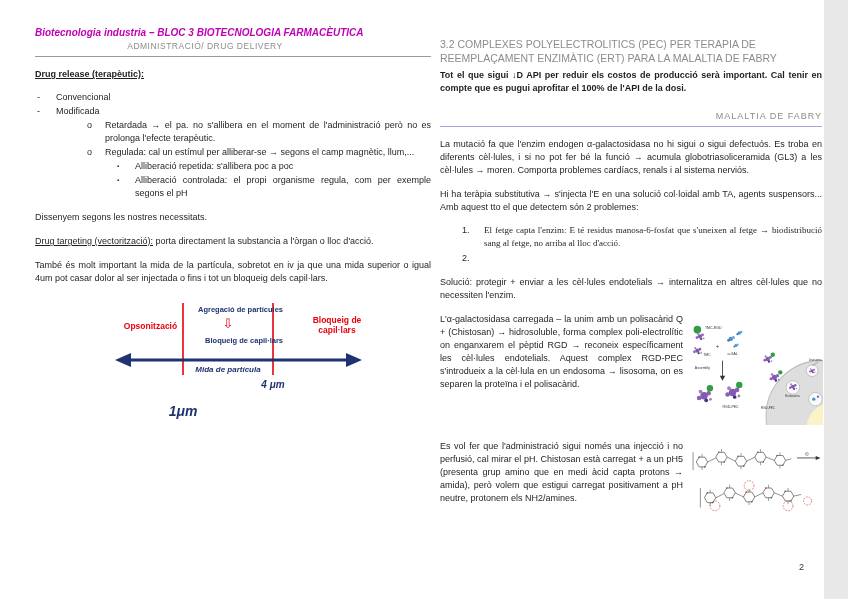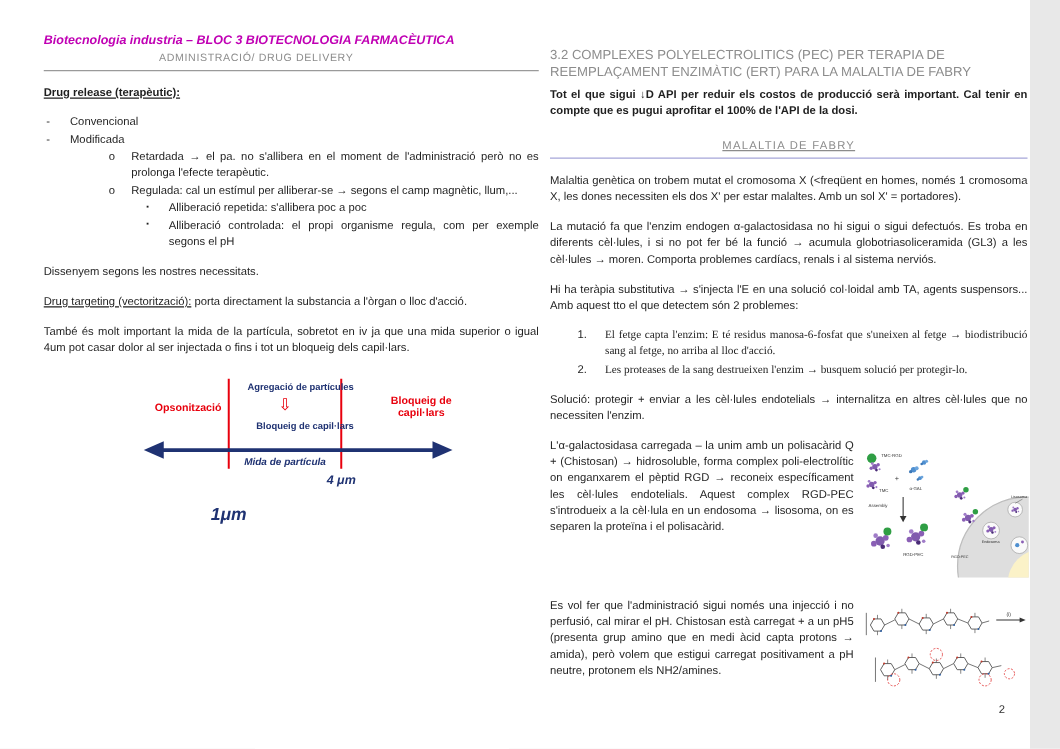--- a/index.html
+++ b/index.html
@@ -30,22 +30,22 @@
   .diagram { position:relative; height:100px; margin-top:14px; }
   .dg-label { position:absolute; font-size:8.5px; font-weight:bold; text-align:center; }
   .red { color:#e8000d; }
   .navy { color:#1f3272;text-align:right; }
   .dg-axis { position:absolute; font-size:8px; font-weight:bold; font-style:italic; color:#1f3272; text-align:center; }
   .dg-downarrow { position:absolute; color:#e8000d; font-size:13px; line-height:13px; text-align:center; }
 
   
   .section-title { color:#8c8c8c; font-size:10.5px; line-height:14px; }
   .intro-bold { font-size:9px; line-height:13px; font-weight:bold; text-align:justify; margin-top:4px; }
-  .fabry-h { color:#8c8c8c; font-size:9px; letter-spacing:1px; text-align:center; margin-top:16px;
-             padding-bottom:5px; border-bottom:1.5px solid #a6a6d9;text-decoration:underline; }
+  .fabry-h { color:#8c8c8c; font-size:9px; letter-spacing:1px; text-align:right; margin-top:16px;
+             padding-bottom:5px; border-bottom:1.5px solid #a6a6d9; }
   .numlist { margin-top:10px; }
   .numrow { display:flex; font-size:9px; line-height:13px; margin-top:2px; }
   .numrow .mk { margin-left:22px; width:22px; flex:0 0 22px; }
   .numrow .bt { flex:1; text-align:justify;font-family:Liberation Serif, serif; }
   .media-row { display:flex; margin-top:11px; gap:6px; align-items:flex-start; }
   .media-row .txt { width:243px; flex:0 0 243px; font-size:9px; line-height:13px; text-align:justify; }
   .media-row .fig { flex:1; }
 
   .page-number { position:absolute; left:799px; top:562px; font-size:9px; color:#333; }
 
@@ -121,32 +121,30 @@
     </div>
   </div>
 
   <div class="col-right">
 
     <div class="section-title">3.2 COMPLEXES POLYELECTROLITICS (PEC) PER TERAPIA DE REEMPLAÇAMENT ENZIMÀTIC (ERT) PARA LA MALALTIA DE FABRY</div>
     <div class="intro-bold">Tot el que sigui ↓D API per reduir els costos de producció serà important. Cal tenir en compte que es pugui aprofitar el 100% de l'API de la dosi.</div>
 
     <div class="fabry-h">MALALTIA DE FABRY</div>
 
-    <div class="p">Malaltia genètica on trobem mutat el cromosoma X (&lt;freqüent en homes, només 1 cromosoma X, les dones necessiten els dos X' per estar malaltes. Amb un sol X' = portadores).</div>
     <div class="p">La mutació fa que l'enzim endogen α-galactosidasa no hi sigui o sigui defectuós. Es troba en diferents cèl·lules, i si no pot fer bé la funció → acumula globotriasoliceramida (GL3) a les cèl·lules → moren. Comporta problemes cardíacs, renals i al sistema nerviós.</div>
     <div class="p">Hi ha teràpia substitutiva → s'injecta l'E en una solució col·loidal amb TA, agents suspensors... Amb aquest tto el que detectem són 2 problemes:</div>
 
     <div class="numlist">
       <div class="numrow">
         <span class="mk">1.</span>
         <span class="bt">El fetge capta l'enzim: E té residus manosa-6-fosfat que s'uneixen al fetge → biodistribució sang al fetge, no arriba al lloc d'acció.</span>
       </div>
       <div class="numrow">
         <span class="mk">2.</span>
-        <span class="bt">Les proteases de la sang destrueixen l'enzim → busquem solució per protegir-lo.</span>
       </div>
     </div>
 
     <div class="p">Solució: protegir + enviar a les cèl·lules endotelials → internalitza en altres cèl·lules que no necessiten l'enzim.</div>
 
     <div class="media-row">
       <div class="txt">L'α-galactosidasa carregada – la unim amb un polisacàrid Q + (Chistosan) → hidrosoluble, forma complex poli-electrolític on enganxarem el pèptid RGD → reconeix específicament les cèl·lules endotelials. Aquest complex RGD-PEC s'introdueix a la cèl·lula en un endosoma → lisosoma, on es separen la proteïna i el polisacàrid.</div>
       <div class="fig">
         <svg width="134" height="112" viewBox="0 0 160 112">
           <defs>

